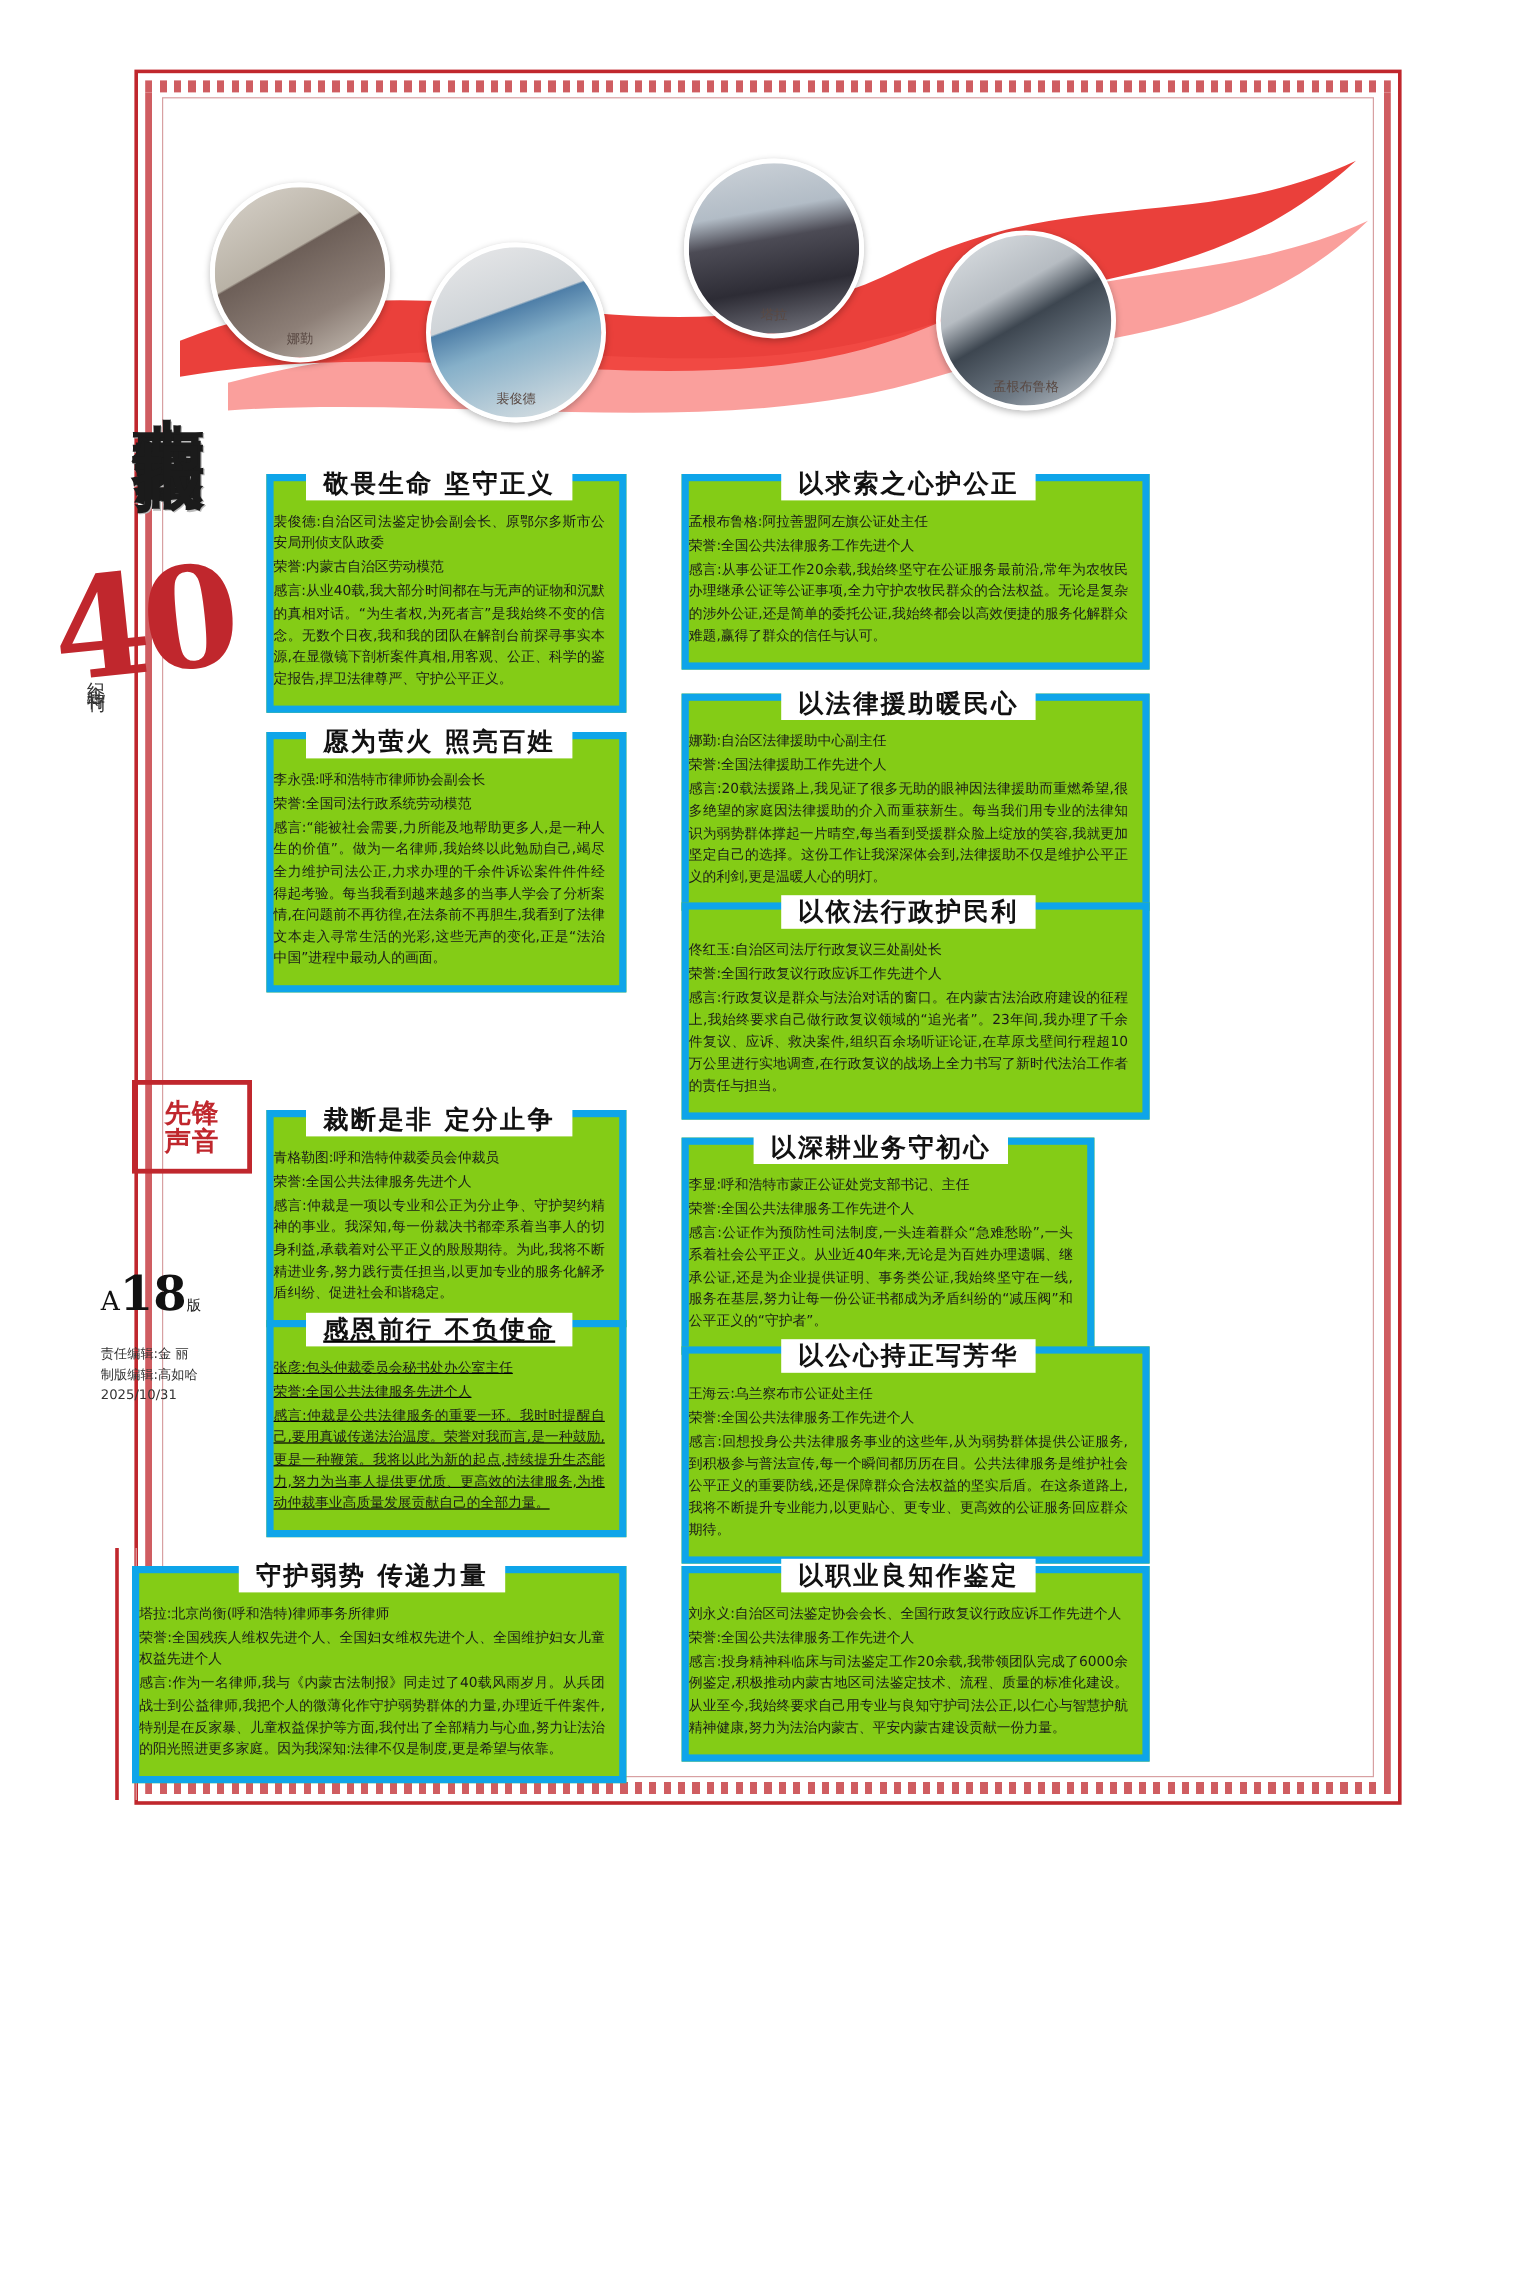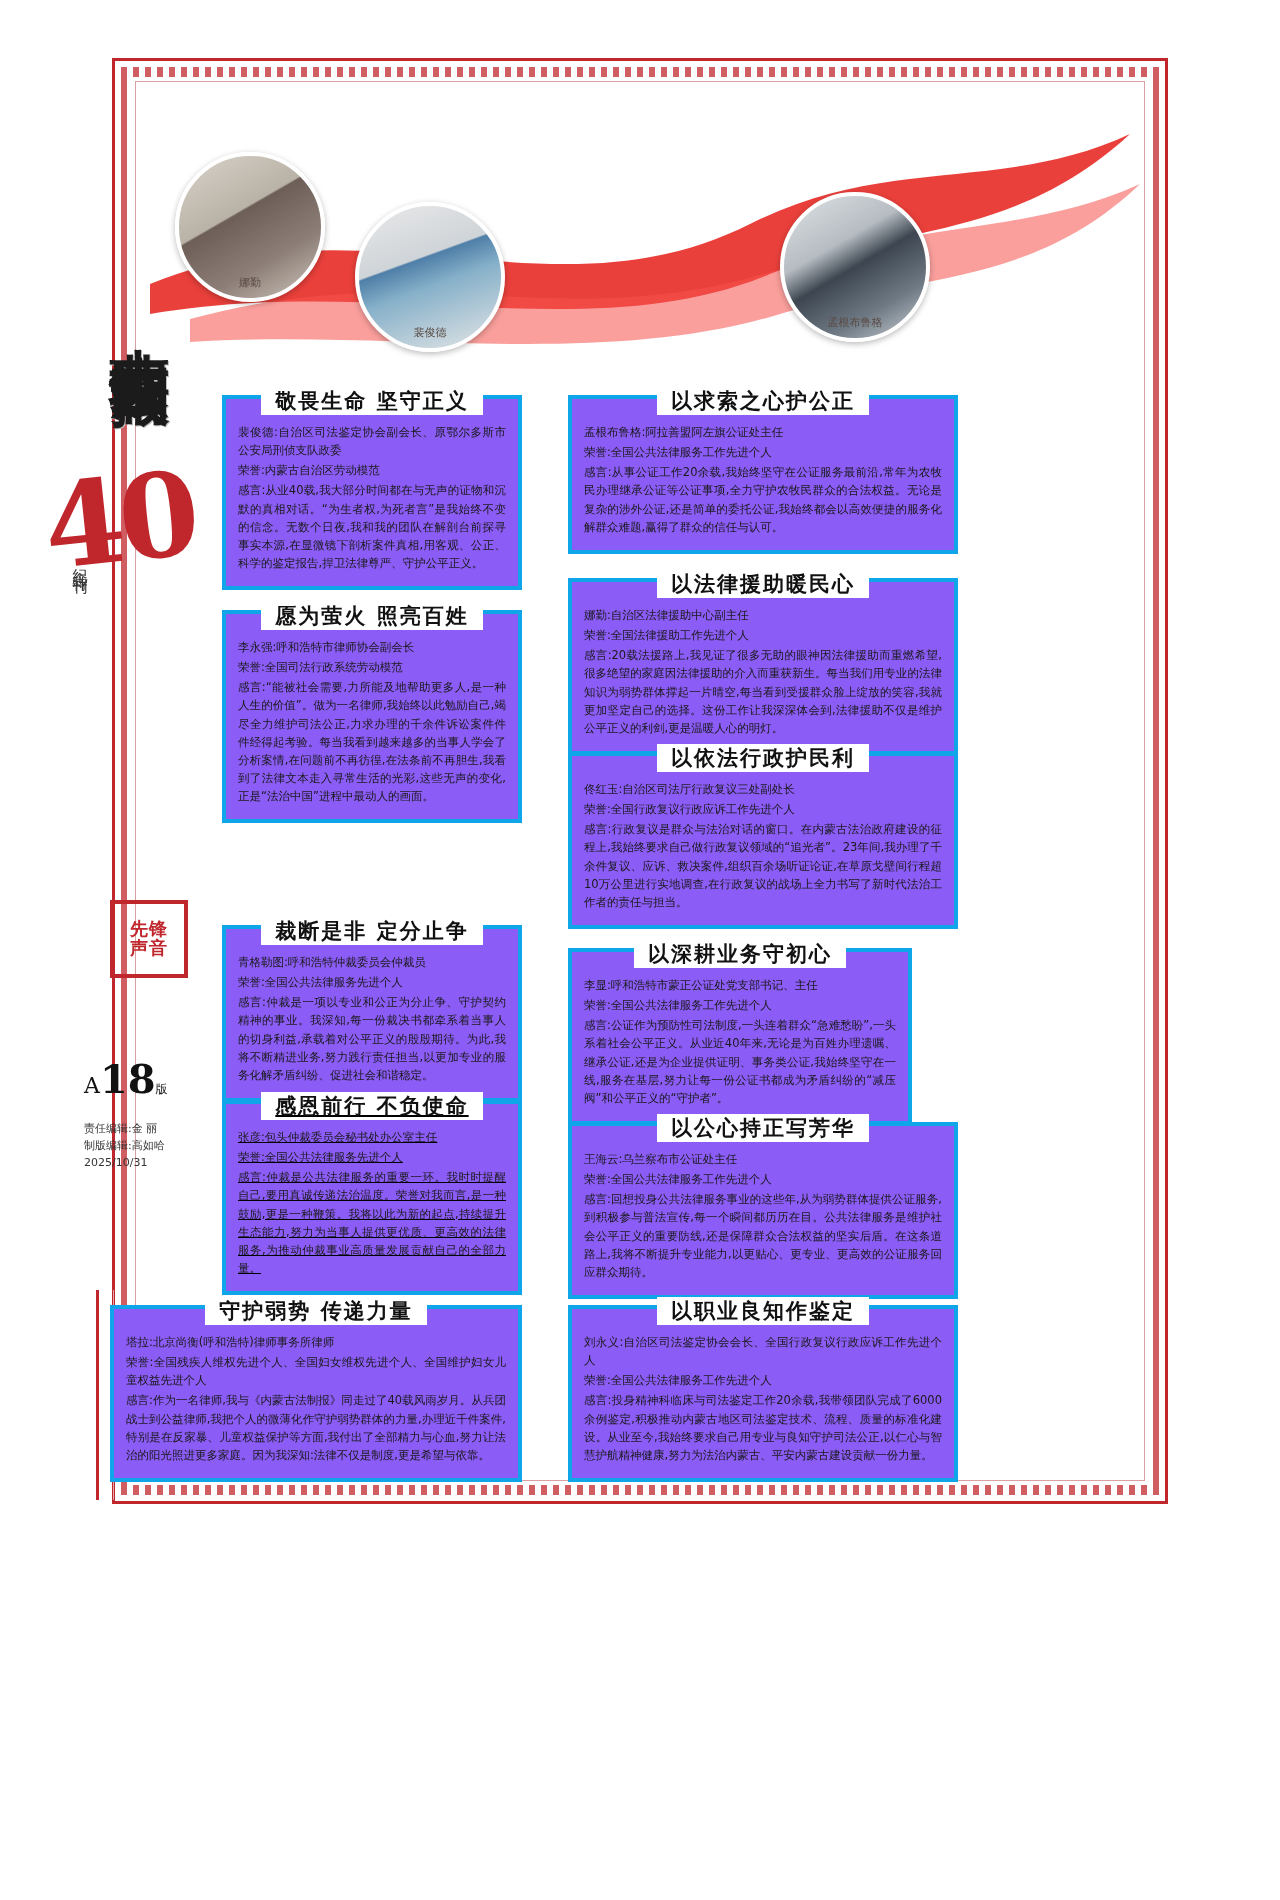--- a/index.html
+++ b/index.html
@@ -79,47 +79,47 @@
     letter-spacing:-6px;
     transform:rotate(-6deg);
   }
   .jinian {
     position:absolute; left:70px; top:556px;
     writing-mode:vertical-rl; text-orientation:upright;
     font-size:15px; color:#333; letter-spacing:4px;
   }
   
   .seal {
-    position:absolute; left:110px; top:900px; width:78px; height:78px;
+    position:absolute; left:110px; top:900px; width:100px; height:78px;
     border:4px solid #c0272d; color:#c0272d;
     display:flex; align-items:center; justify-content:center;
     font-family:Liberation Serif, serif;
-    font-size:18px; font-weight:bold; line-height:1.05;
+    font-size:22px; font-weight:bold; line-height:1.05;
     letter-spacing:1px;
   }
   .seal span { display:block; }
   
   .pageno {
     position:absolute; left:84px; top:1055px; width:120px;
     font-family:"DejaVu Serif", serif; color:#111;
   }
   .pageno .a { font-size:22px; }
   .pageno .num { font-size:40px; font-weight:bold; }
   .pageno .ban { font-size:12px; }
   .credits {
     position:absolute; left:84px; top:1120px; width:140px;
     font-size:11px; color:#333; line-height:1.55;
   }
 
   
   .card {
     position:absolute;
-    border:4px solid #0ea5e9;
-    background:#8b5cf6;
-    padding:10px 12px 12px 12px;
+    border:6px solid #0ea5e9;
+    background:#84cc16;
+    padding:10px 12px 12px 0;
   }
   .card .hd {
     text-align:center;
     font-family:"DejaVu Serif", serif;
     font-size:21px; font-weight:bold; color:#111;
     letter-spacing:2px;
     margin:-22px auto 8px auto;
     background:#fff;
     display:table;
     padding:0 14px;
@@ -144,20 +144,23 @@
   <svg class="swoosh" viewBox="0 0 1020 300">
     <path d="M20,210 C240,120 420,250 620,150 C760,80 870,120 1000,60 C880,170 760,150 640,200 C460,275 250,200 20,240 Z" fill="#e8302a" opacity="0.92"></path>
     <path d="M60,245 C300,180 430,265 650,195 C800,145 900,160 1010,110 C900,215 780,200 650,240 C470,295 260,255 60,268 Z" fill="#f5514a" opacity="0.55"></path>
   </svg>
   <div class="photo p2">
     <div class="cap">裴俊德</div>
   </div>
   <div class="photo p1">
     <div class="cap">娜勤</div>
   </div>
+  <div class="photo p3">
+    <div class="cap">塔拉</div>
+  </div>
   <div class="photo p4">
     <div class="cap">孟根布鲁格</div>
   </div>
 </div>
 
 <div class="masthead">
   <div class="title">内蒙古法制报</div>
 </div>
 <div class="forty">40</div>
 <div class="jinian">纪念特刊</div>

